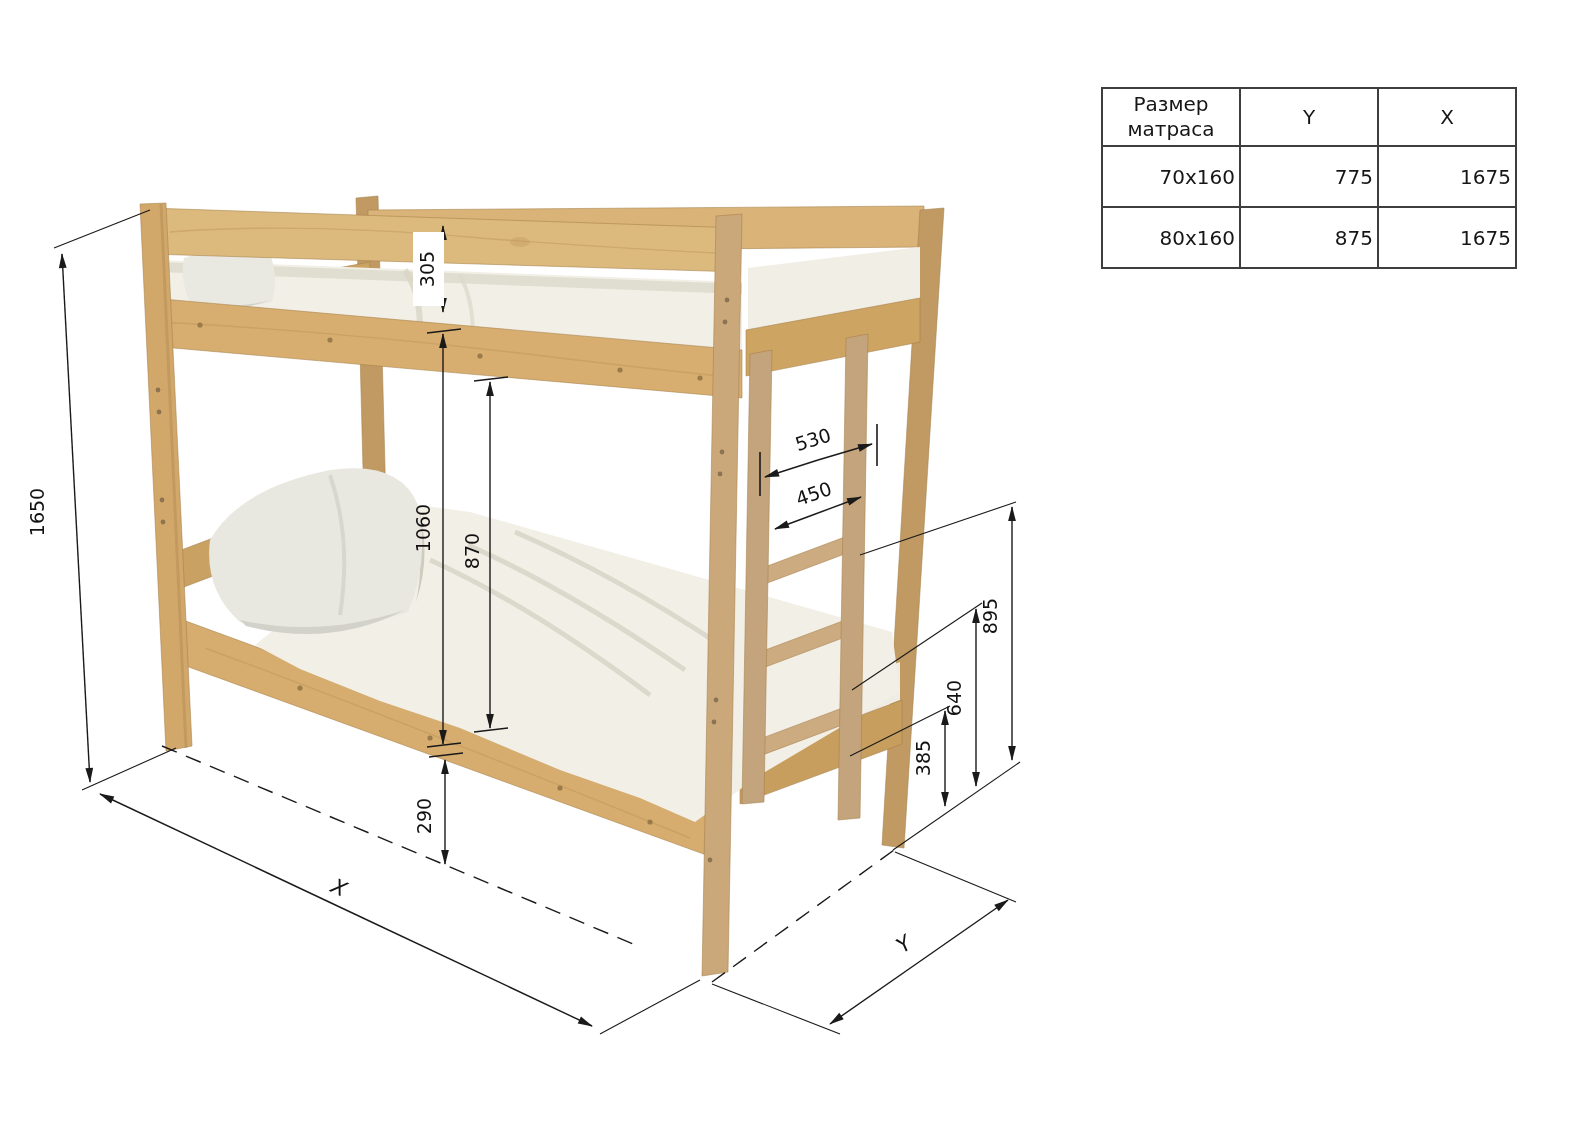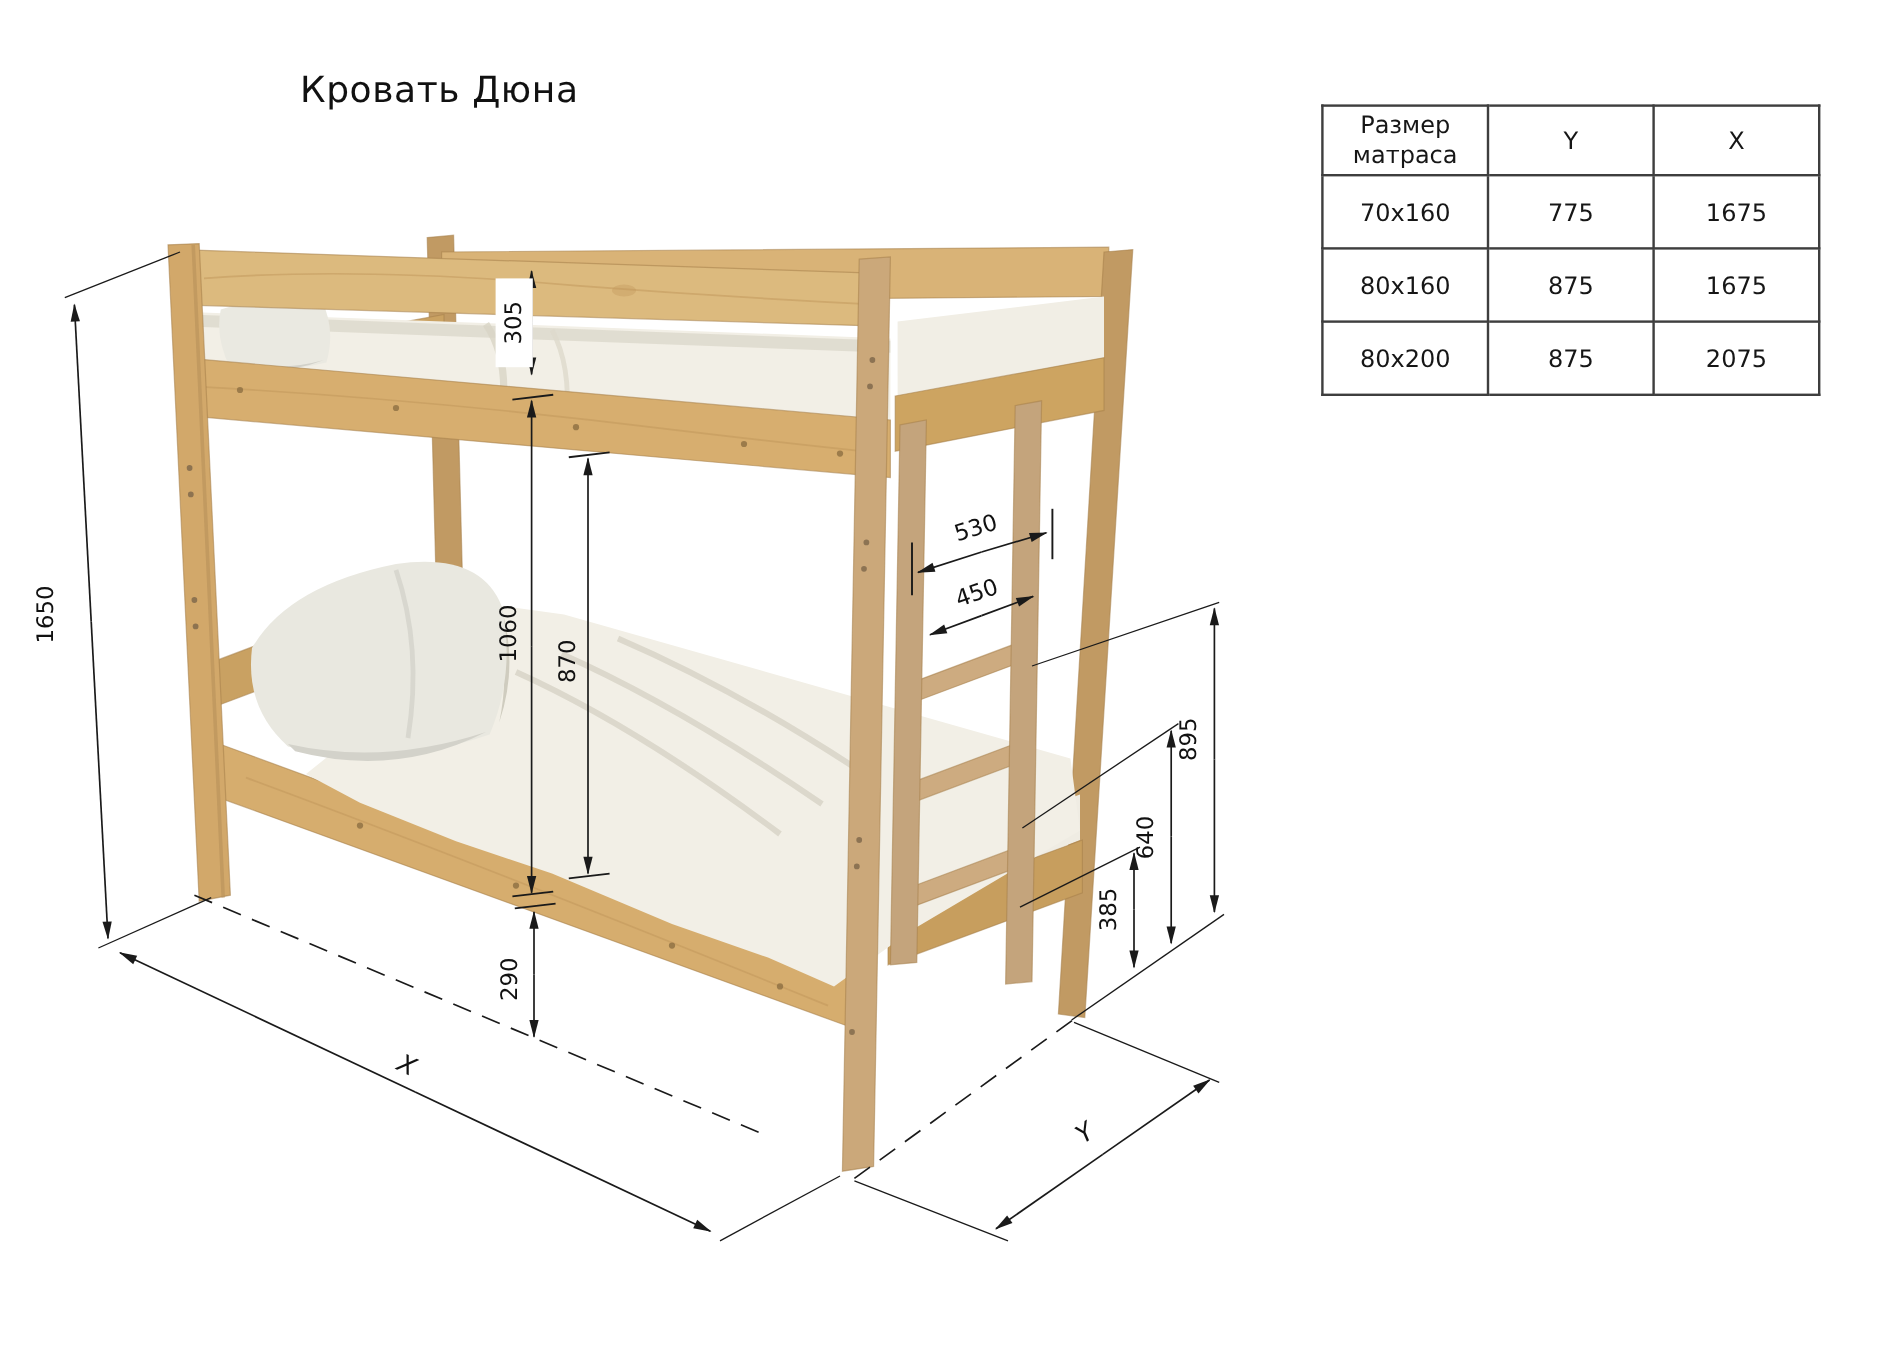--- a/index.html
+++ b/index.html
@@ -14,39 +14,38 @@
   .diagram{position:absolute;left:0;top:0;width:1587px;height:1122px;}
   .size-table{
     position:absolute;left:1101px;top:87px;width:416px;
     border-collapse:collapse;table-layout:fixed;background:#fff;padding-left:40px;
   }
   .size-table th,.size-table td{
     border:2px solid #3e3e3e;text-align:center;vertical-align:middle;
     font-size:20px;font-weight:400;color:#161616;padding:0 4px;
   }
   .size-table th{height:56px;}
-  .size-table td{height:59px;}
+  .size-table td{height:59px;text-align:right;}
   .size-table th.size-col{white-space:pre-line;line-height:1.25;}
   
   .wood{stroke:#a5804a;stroke-width:1;stroke-opacity:.55;}
   .soft{stroke:none;}
   .grain{fill:none;stroke:#c0955a;stroke-width:1.4;opacity:.5;}
   .dimline{stroke:#1a1a1a;stroke-width:1.4;fill:none;}
   .extline{stroke:#1a1a1a;stroke-width:1.1;fill:none;}
   .dashline{stroke:#1a1a1a;stroke-width:1.4;fill:none;stroke-dasharray:16 10;}
   .tick{stroke:#1a1a1a;stroke-width:1.6;}
   .dim-num{font-size:19px;fill:#111;text-anchor:middle;font-family:"DejaVu Sans",sans-serif;}
   .axis-lab{font-size:21px;fill:#111;text-anchor:middle;font-style:italic;font-family:"DejaVu Sans",sans-serif;}
 </style>
 </head>
 <body>
 
 <div class="canvas">
 
-  <h1 class="title">Кровать Дюна</h1>
 
   <svg class="diagram" viewBox="0 0 1587 1122" xmlns="http://www.w3.org/2000/svg">
     <defs>
       <marker id="arw" viewBox="0 0 12 8" refX="11.2" refY="4" markerUnits="userSpaceOnUse" markerWidth="17" markerHeight="10" orient="auto">
         <path d="M0,0.9 L12,4 L0,7.1 Z" fill="#1a1a1a"></path>
       </marker>
     </defs>
 
     <g>
 
@@ -241,21 +240,16 @@
       <tr>
         <td>70x160</td>
         <td>775</td>
         <td>1675</td>
       </tr>
       <tr>
         <td>80x160</td>
         <td>875</td>
         <td>1675</td>
       </tr>
-      <tr>
-        <td>80x200</td>
-        <td>875</td>
-        <td>2075</td>
-      </tr>
     </tbody>
   </table>
 
 </div>
 
 </body></html>

